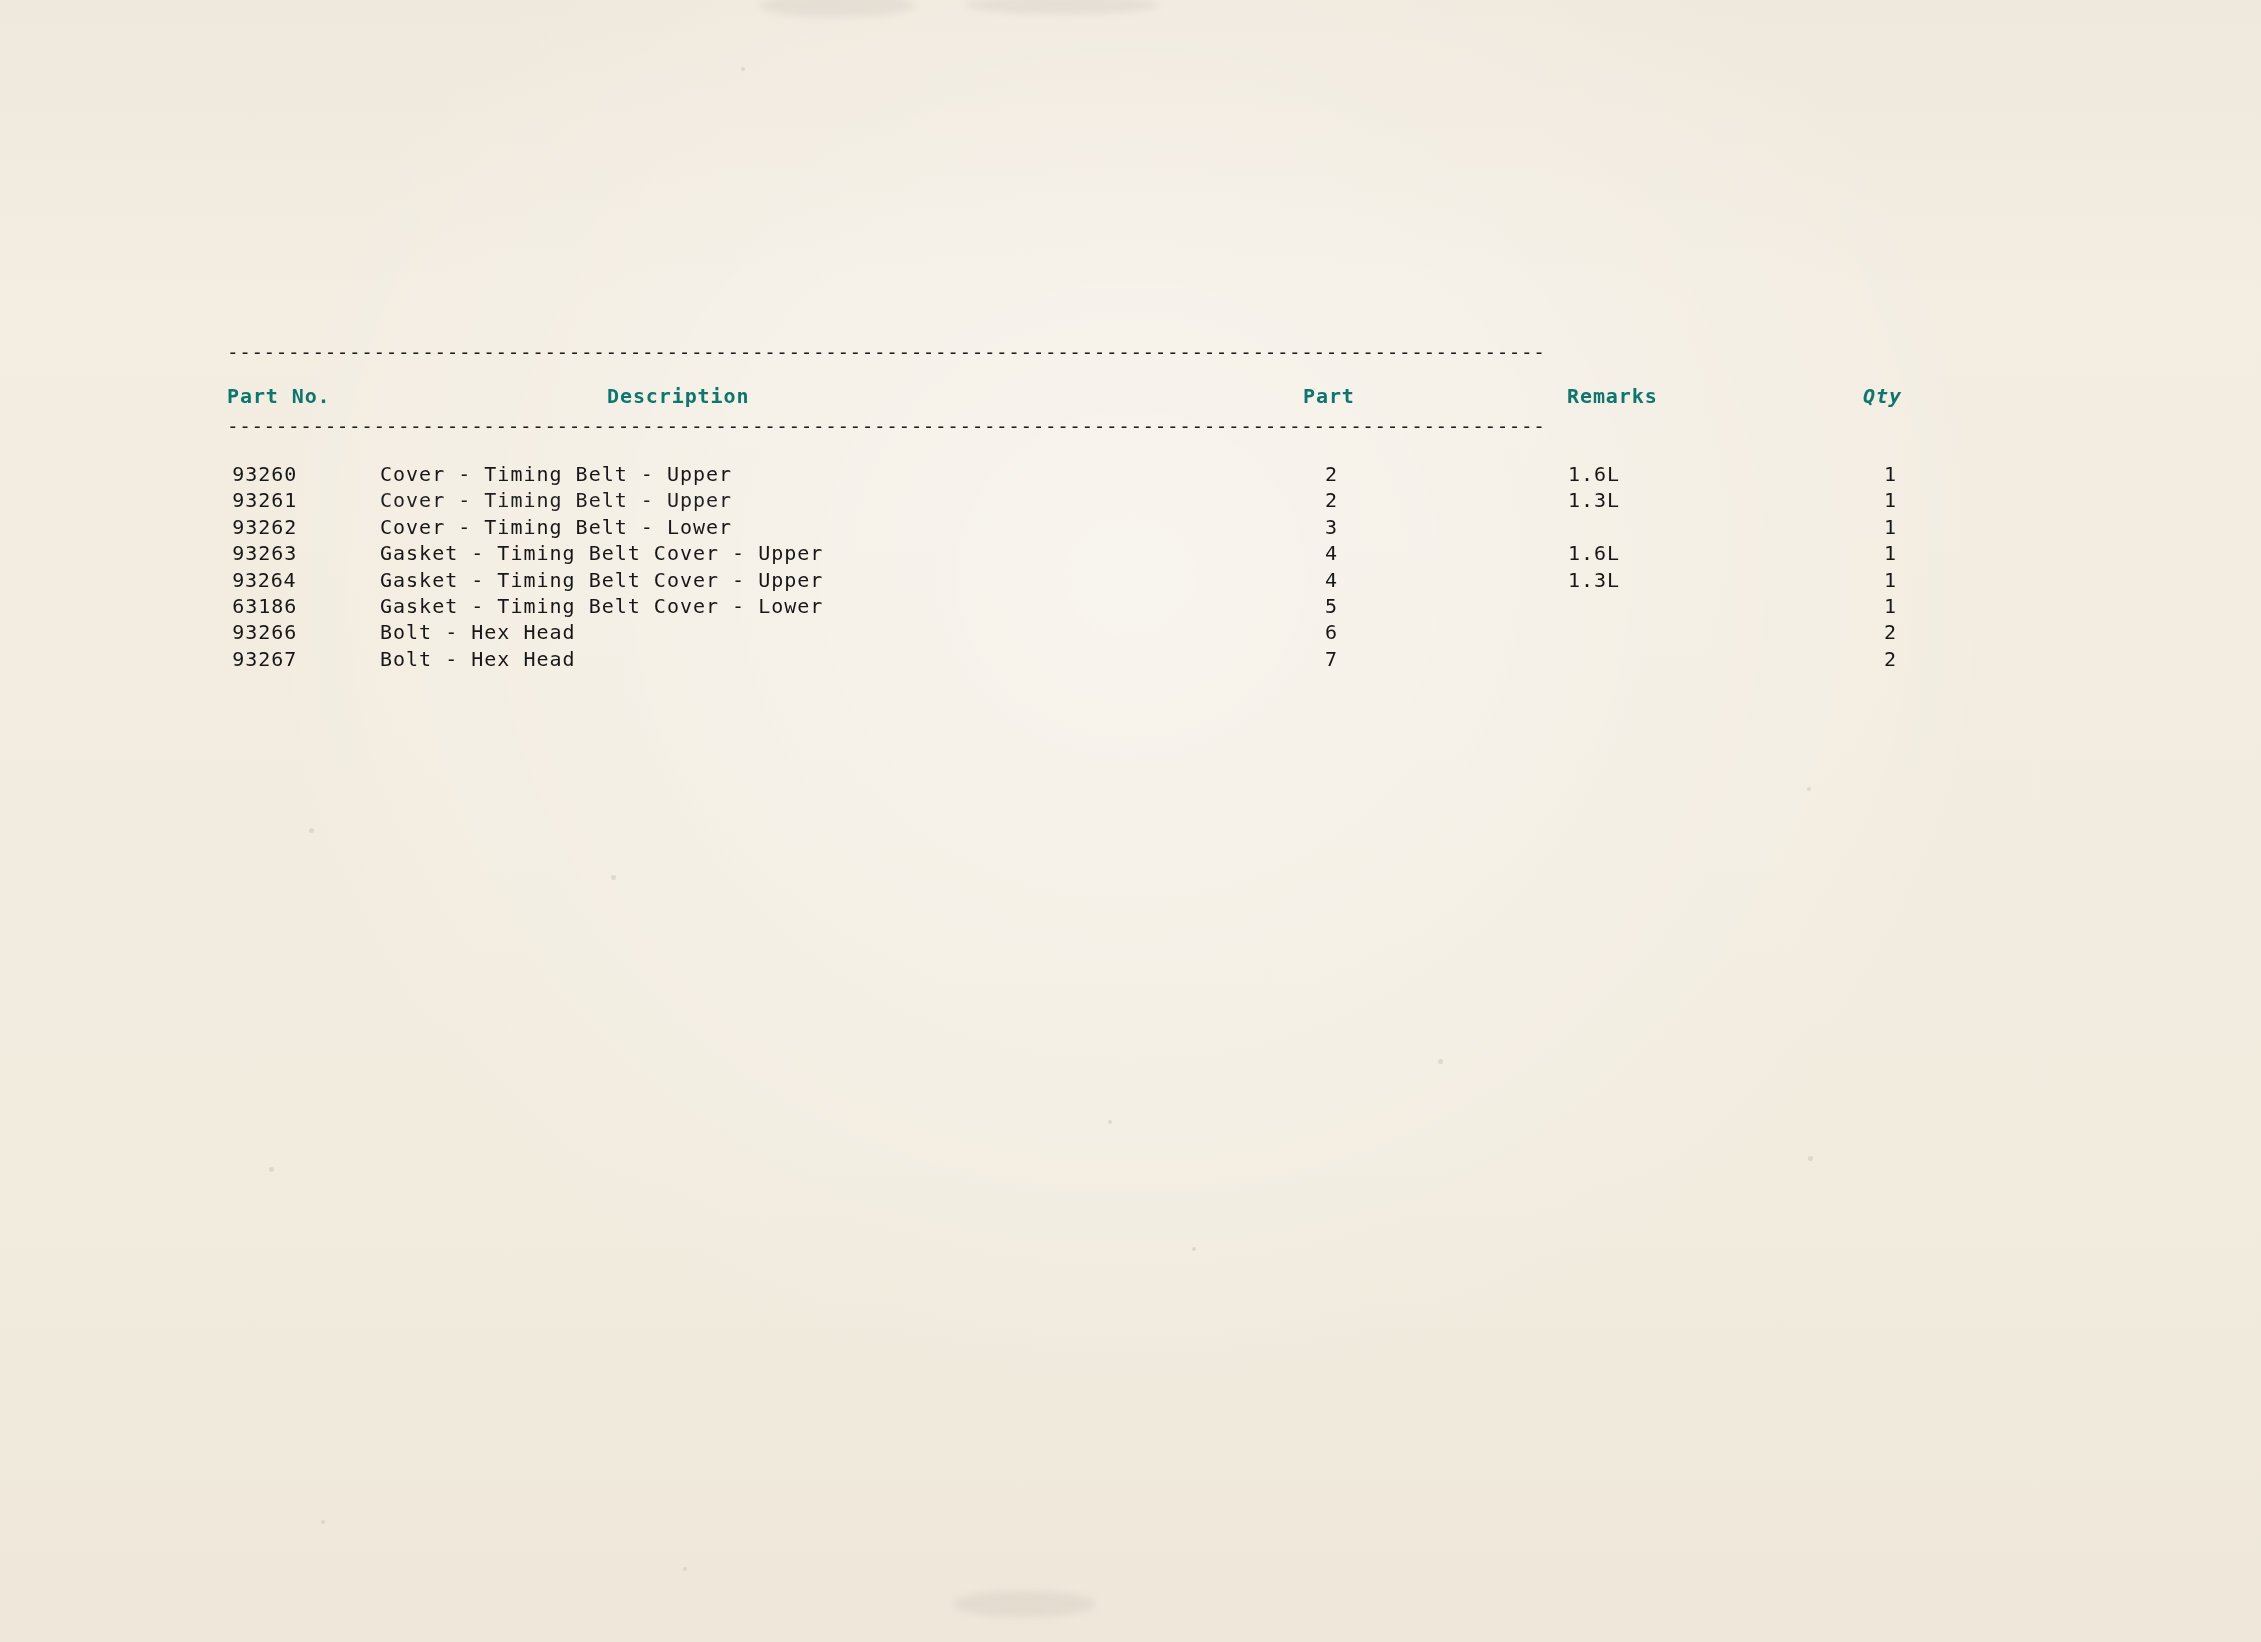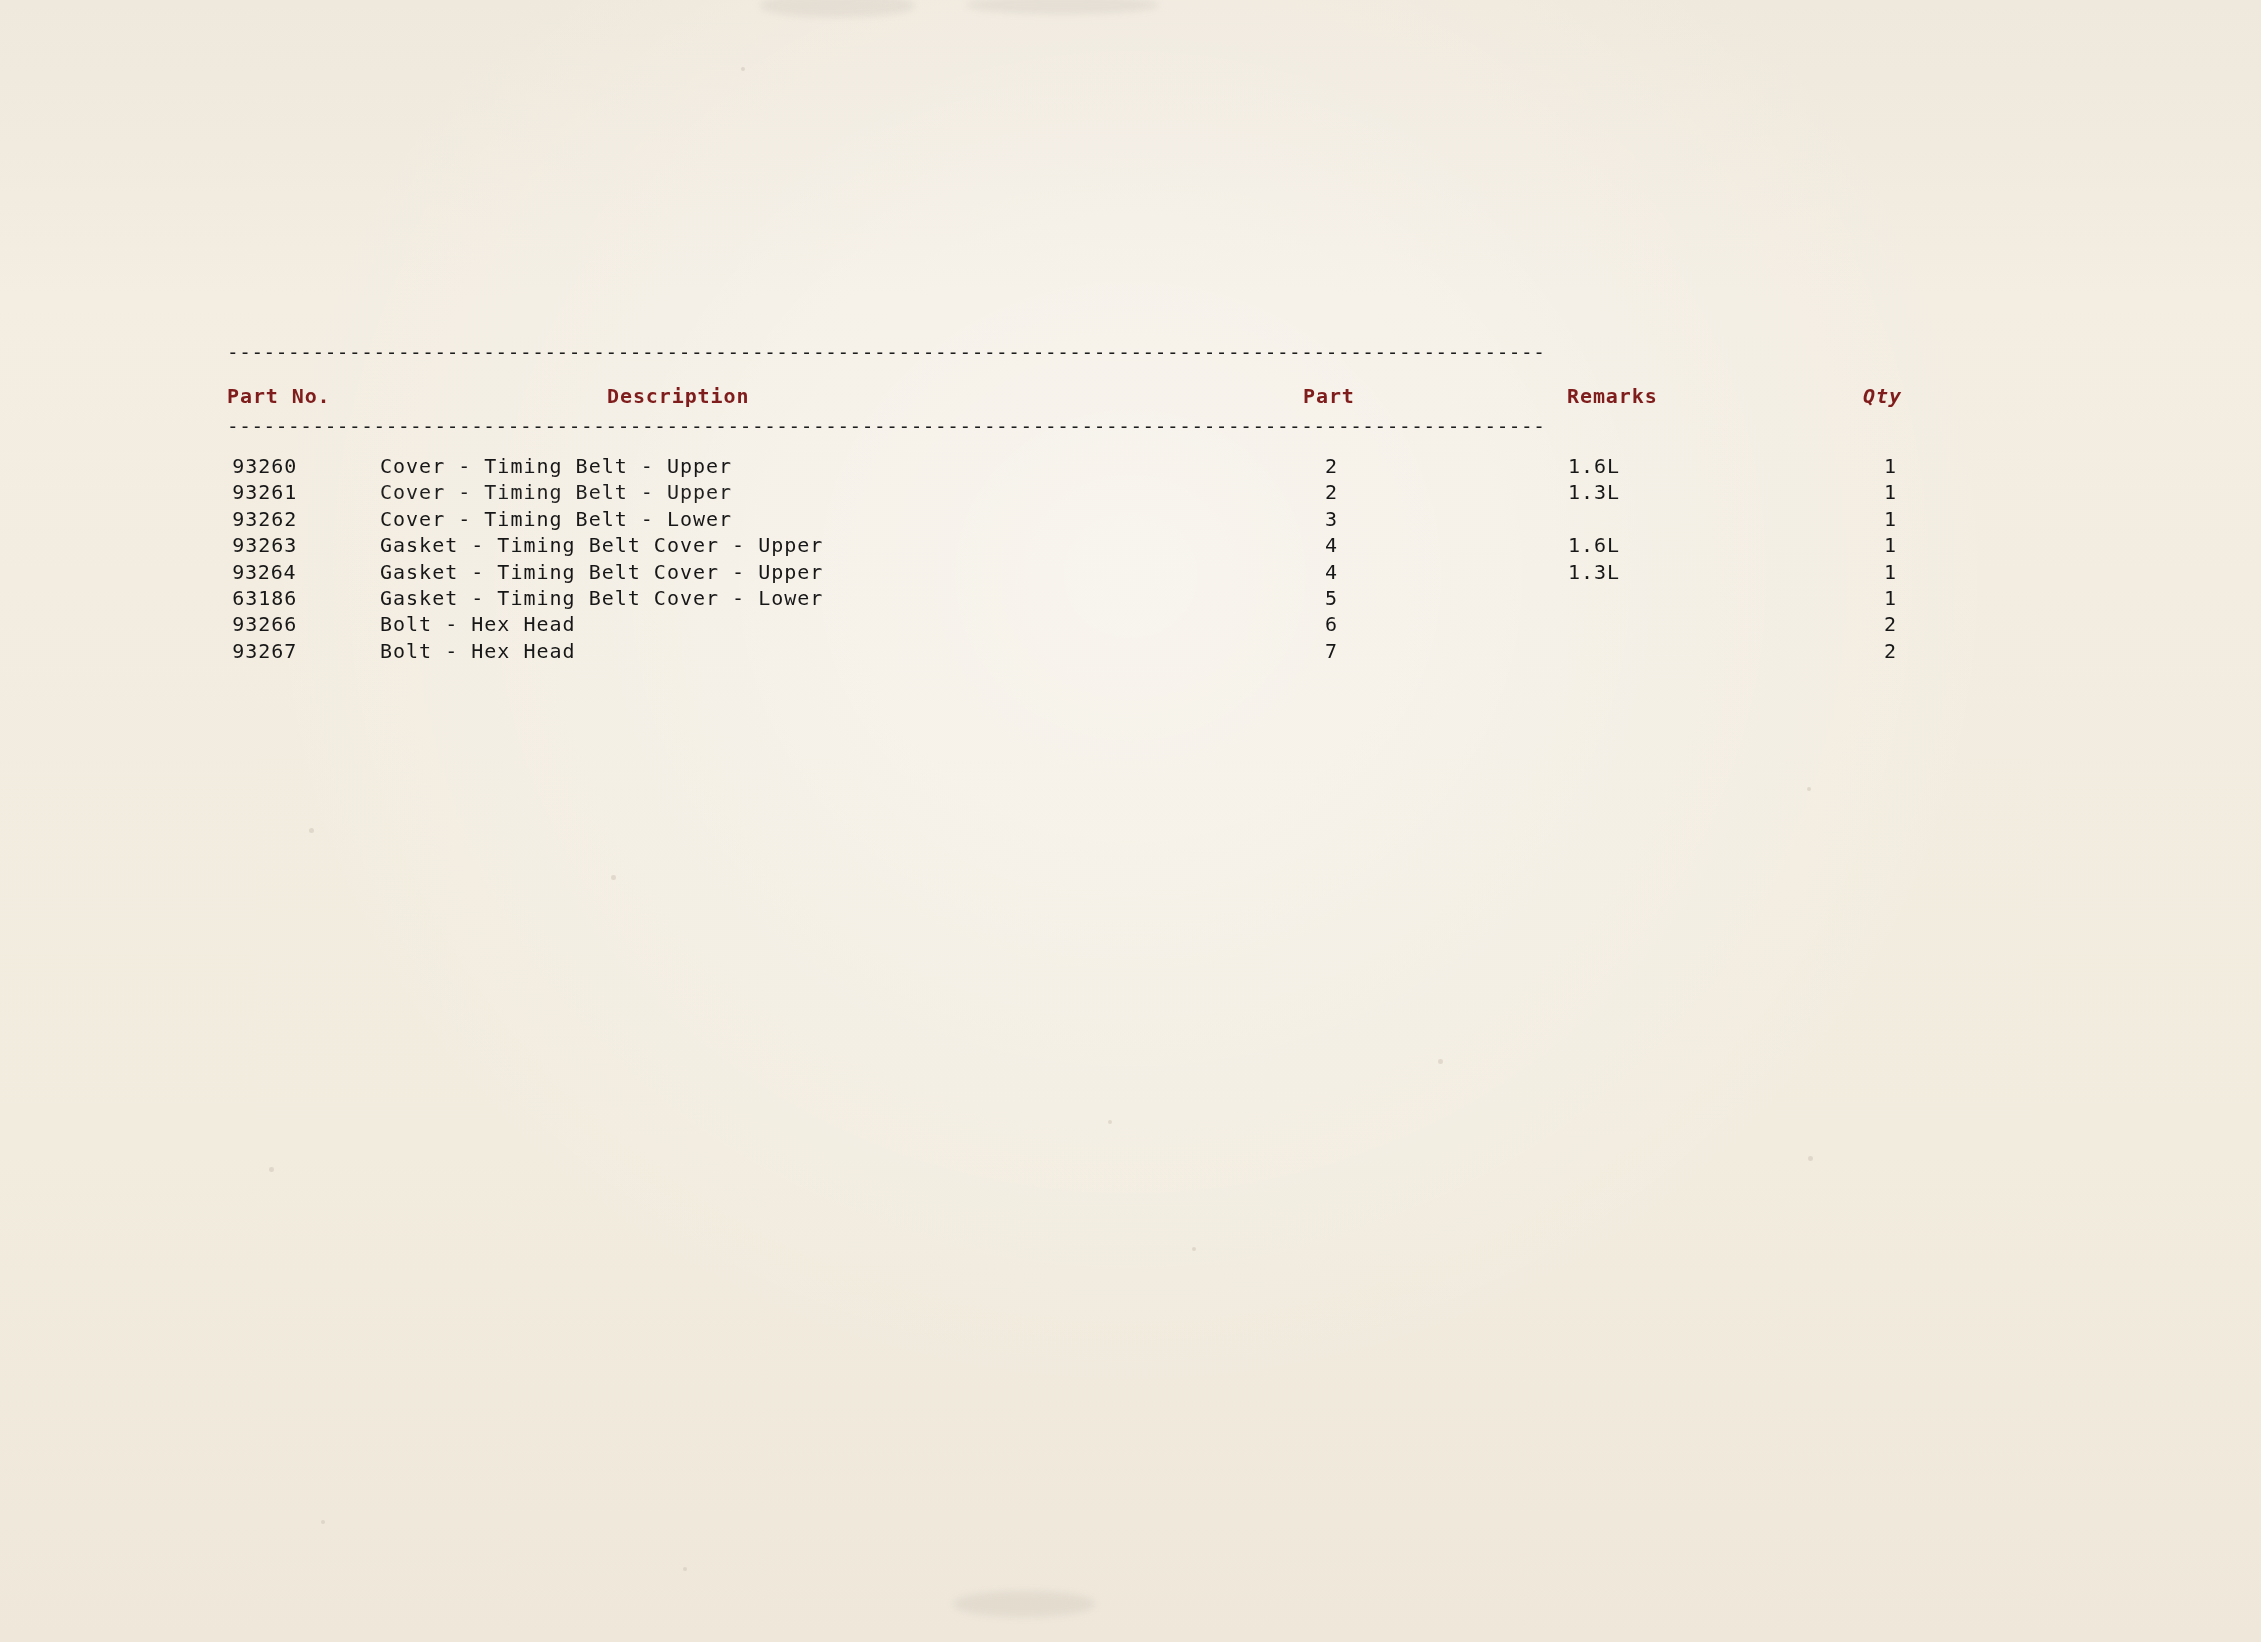--- a/index.html
+++ b/index.html
@@ -67,21 +67,21 @@
     margin-top: 9px;
   }
 
   .headers {
     position: relative;
     height: 35px;
     margin-top: 22px;
     font-size: 20px;
     letter-spacing: 0.9px;
     font-weight: 700;
-    color: #7f1d1d;
+    color: #0f766e;
   }
   .headers span { position: absolute; top: 0; white-space: pre; }
   .h-part { left: 0px; }
   .h-desc { left: 380px; }
   .h-item { left: 1076px; }
   .h-rem  { left: 1340px; }
   .h-qty  { left: 1636px; font-style: italic; }
 
   .rule2 {
     font-size: 19.3px;
@@ -96,21 +96,21 @@
   }
 
   .rows { margin-top: 10.3px; }
   .row {
     position: relative;
     height: 26.4px;
     font-size: 20px;
     letter-spacing: 1px;
     color: #171717;
   }
-  .row span { position: absolute; top: 8px; white-space: pre; }
+  .row span { position: absolute; top: 16px; white-space: pre; }
   .c-part { left: 5.2px; }
   .c-desc { left: 153px; }
   .c-item { left: 1098px; }
   .c-rem  { left: 1341px; }
   .c-qty  { left: 1657px; }
 
   
   .row:nth-child(2) .c-desc { color: #1f1f1f; }
   .row:nth-child(5) .c-part { letter-spacing: 0.8px; }
 </style>

